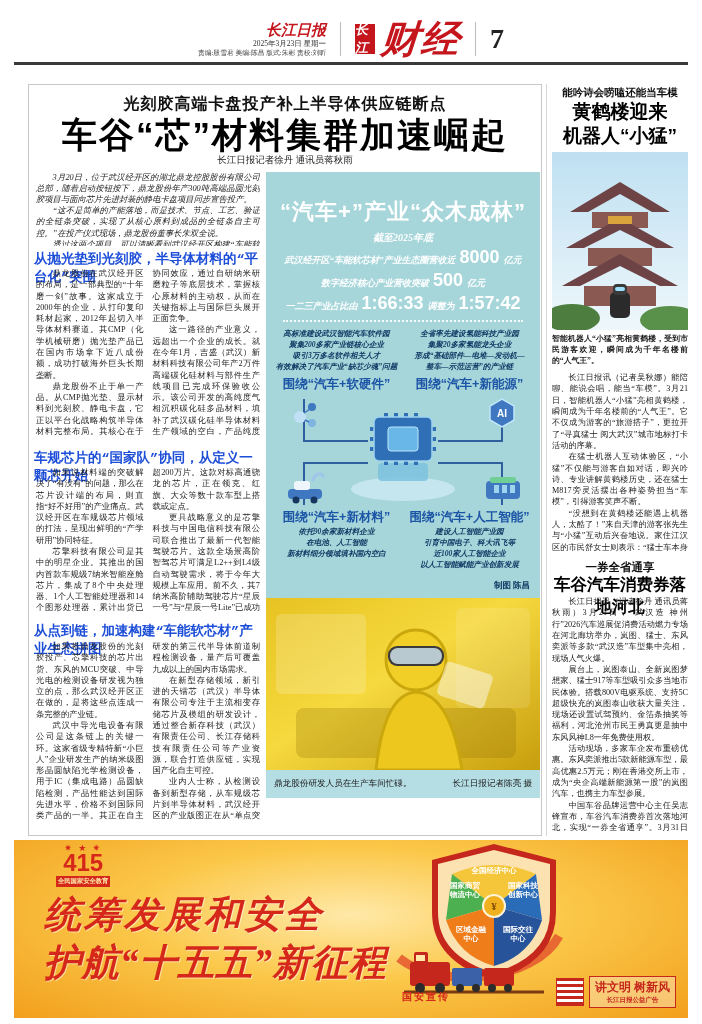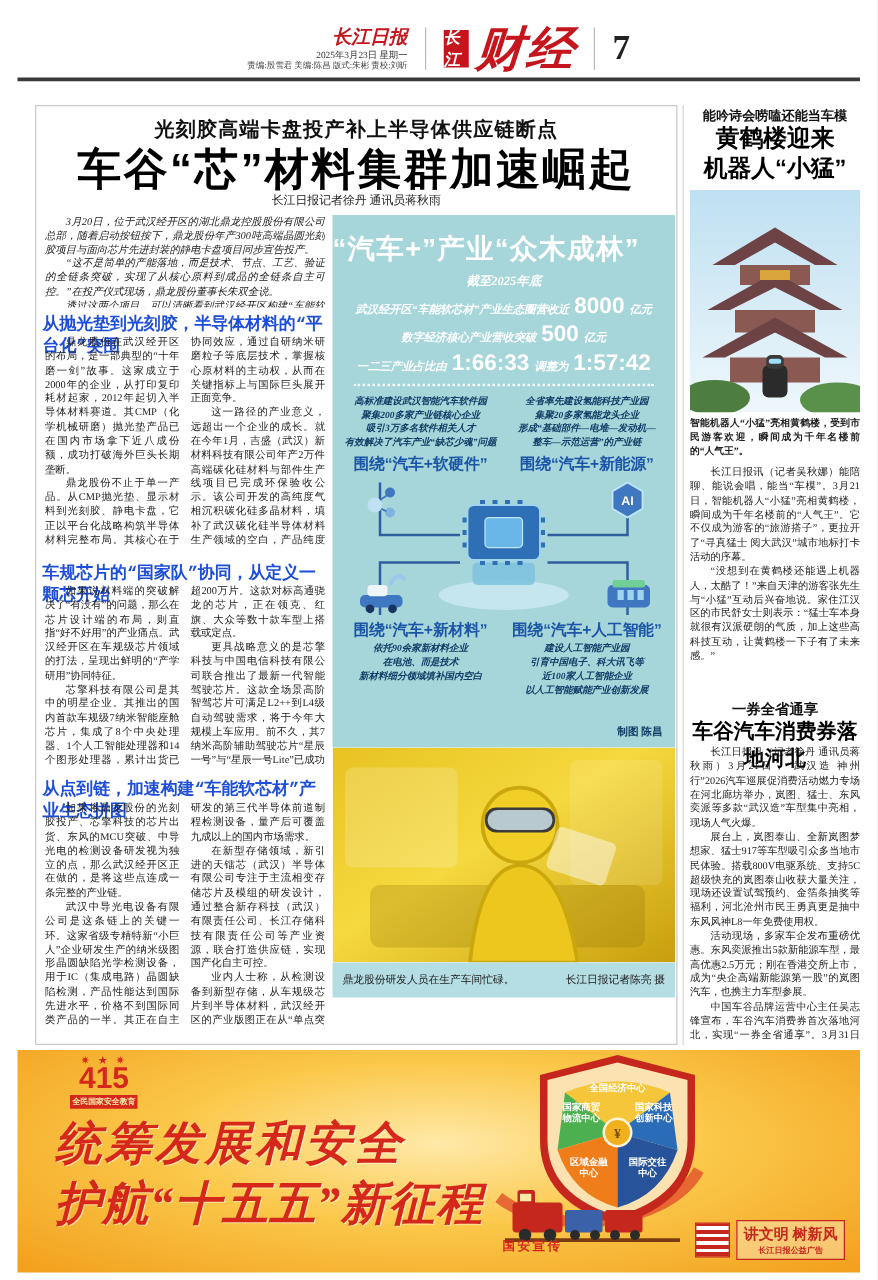--- a/index.html
+++ b/index.html
@@ -39,21 +39,21 @@
   .sub2{left:34px;top:449px;}
   .sub3{left:34px;top:622px;}
   .cols{left:36px;width:224px;overflow:hidden;column-count:2;column-gap:9px;
         font-size:8.3px;line-height:1.36;text-align:justify;color:#222;}
   .cols1{top:268px;height:176px;}
   .cols2{top:467px;height:150px;}
   .cols3{top:641px;height:190px;}
 
   
   .infographic{left:266px;top:172px;width:274px;height:426px;background:#a6d6da;overflow:hidden;}
-  .ig-title{margin-top:12px;color:#fff;font-size:22px;font-weight:900;
+  .ig-title{margin-top:25px;text-align:center;color:#fff;font-size:22px;font-weight:900;
             font-family:"Liberation Sans","DejaVu Sans",sans-serif;letter-spacing:1px;}
   .ig-sub{text-align:center;color:#fff;font-size:10px;font-weight:bold;margin-top:4px;font-style:italic;}
   .ig-stat{text-align:center;color:#fff;margin-top:2px;font-style:italic;}
   .ig-stat .s{font-size:9px;font-weight:bold;}
   .ig-stat .v{font-size:18px;font-weight:900;font-style:normal;font-family:"Liberation Sans",sans-serif;}
   .ig-dots{margin:6px auto 0;width:240px;border-top:2px dotted rgba(255,255,255,.9);}
   .ig-quads{display:flex;justify-content:space-between;padding:6px 6px 0;}
   .quad{width:129px;text-align:center;color:#123c66;}
   .quad .ln{font-size:7.6px;line-height:1.45;font-weight:bold;font-style:italic;}
   .quad .label{margin-top:4px;font-size:12.5px;font-weight:900;color:#1d55a6;font-style:normal;
@@ -256,21 +256,21 @@
       <g>
         <polygon points="236,6 248,13 248,27 236,34 224,27 224,13" fill="#3f77c0" stroke="#bfe6fa" stroke-width="1.5"></polygon>
         <text x="236" y="24" text-anchor="middle" font-size="10" font-weight="bold" fill="#ffffff" font-family="Liberation Sans, sans-serif">AI</text>
       </g>
     </svg>
 
     <div class="ig-bottom">
       <div class="quad">
         <div class="label">围绕“汽车+新材料”</div>
         <div class="ln">依托90余家新材料企业</div>
-        <div class="ln">在电池、而是技术</div>
+        <div class="ln">在电池、人工智能</div>
         <div class="ln">新材料细分领域填补国内空白</div>
       </div>
       <div class="quad">
         <div class="label">围绕“汽车+人工智能”</div>
         <div class="ln">建设人工智能产业园</div>
         <div class="ln">引育中国电子、科大讯飞等</div>
         <div class="ln">近100家人工智能企业</div>
         <div class="ln">以人工智能赋能产业创新发展</div>
       </div>
     </div>
@@ -331,20 +331,21 @@
       <g>
         <rect x="58" y="140" width="20" height="26" rx="5" fill="#2b2b2b"></rect>
         <rect x="61" y="132" width="14" height="11" rx="4" fill="#3a3a3a"></rect>
         <rect x="63" y="135" width="10" height="4" rx="2" fill="#9fe0ff"></rect>
       </g>
     </svg>
   </div>
   <div class="abs sb-caption">智能机器人“小猛”亮相黄鹤楼，受到市民游客欢迎，瞬间成为千年名楼前的“人气王”。</div>
   <div class="abs sb-body">
     <p>长江日报讯（记者吴秋娜）能陪聊、能说会唱，能当“车模”。3月21日，智能机器人“小猛”亮相黄鹤楼，瞬间成为千年名楼前的“人气王”。它不仅成为游客的“旅游搭子”，更拉开了“寻真猛士 阅大武汉”城市地标打卡活动的序幕。</p>
+    <p>在猛士机器人互动体验区，“小猛”不仅能与游客自如对话，即兴吟诗、专业讲解黄鹤楼历史，还在猛士M817旁灵活摆出各种姿势担当“车模”，引得游客笑声不断。</p>
     <p>“没想到在黄鹤楼还能遇上机器人，太酷了！”来自天津的游客张先生与“小猛”互动后兴奋地说。家住江汉区的市民舒女士则表示：“猛士车本身就很有汉派硬朗的气质，加上这些高科技互动，让黄鹤楼一下子有了未来感。”</p>
 
   </div>
 
   <div class="abs sb2-kicker">一券全省通享</div>
   <div class="abs sb2-headline">车谷汽车消费券落地河北</div>
   <div class="abs sb2-body">
     <p>长江日报讯（记者徐丹 通讯员蒋秋雨）3月21日，“武汉造 神州行”2026汽车巡展促消费活动燃力专场在河北廊坊举办，岚图、猛士、东风奕派等多款“武汉造”车型集中亮相，现场人气火爆。</p>
     <p>展台上，岚图泰山、全新岚图梦想家、猛士917等车型吸引众多当地市民体验。搭载800V电驱系统、支持5C超级快充的岚图泰山收获大量关注，现场还设置试驾预约、金箔条抽奖等福利，河北沧州市民王勇真更是抽中东风风神L8一年免费使用权。</p>
     <p>活动现场，多家车企发布重磅优惠。东风奕派推出5款新能源车型，最高优惠2.5万元；刚在香港交所上市，成为“央企高端新能源第一股”的岚图汽车，也携主力车型参展。</p>

